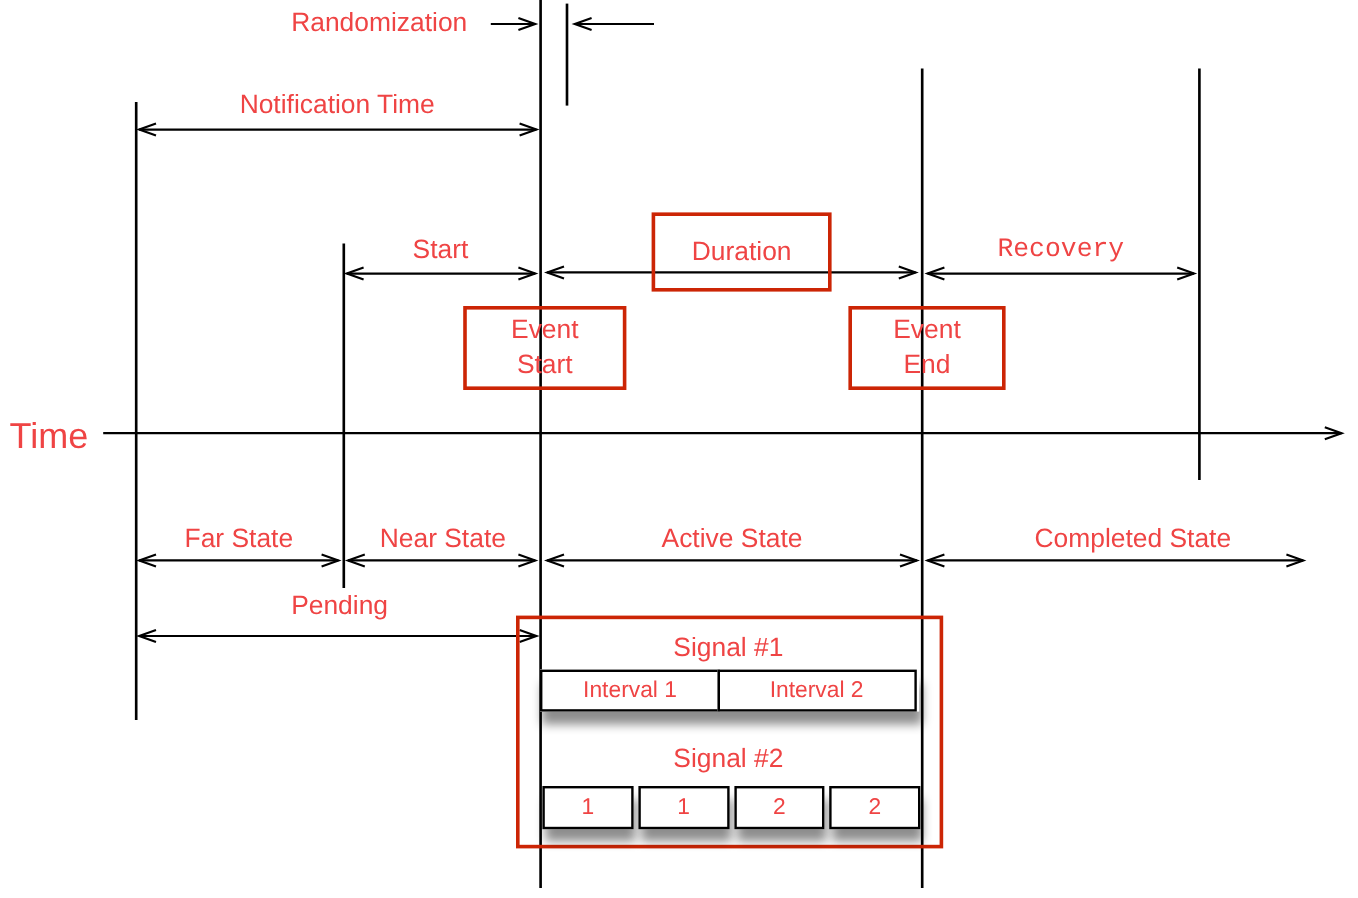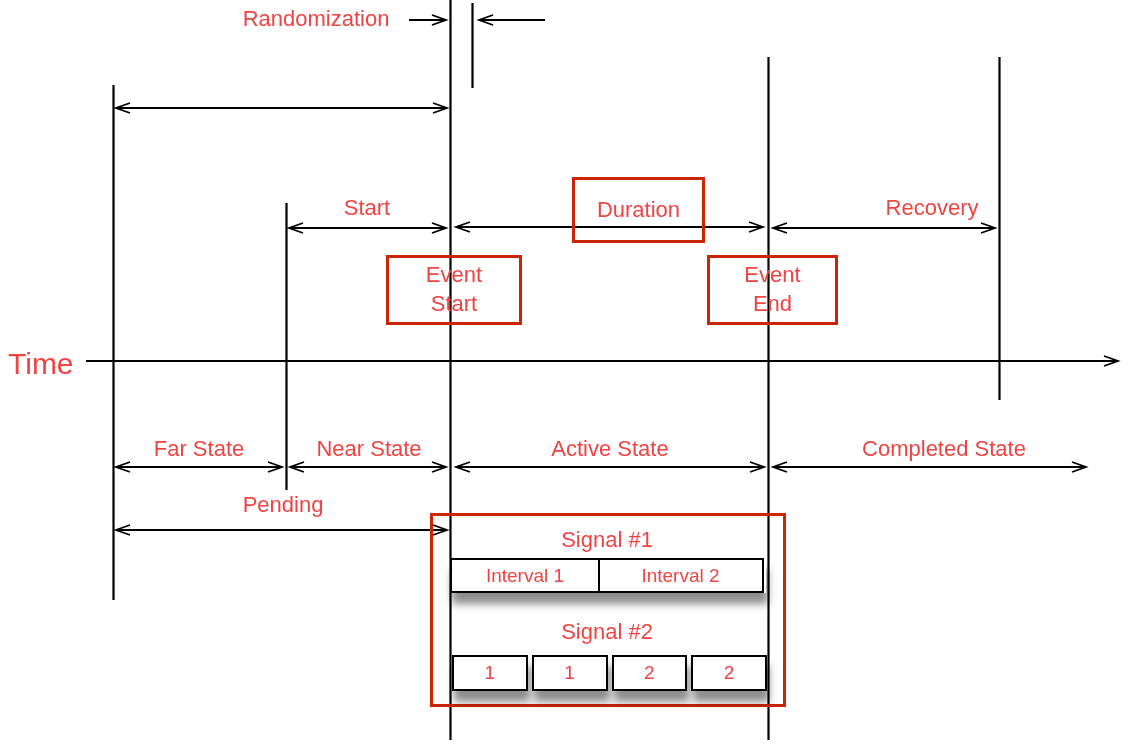--- a/index.html
+++ b/index.html
@@ -38,31 +38,31 @@
     align-items: center;
     justify-content: center;
     font-size: 22px;
     line-height: 1.3;
     text-align: center;
   }
 
   .lbl-randomization   { left: 316px; top: 6px;  }
   .lbl-notification    { left: 281px; top: 74px; }
   .lbl-rampup          { left: 367px; top: 195px; }
-  .lbl-recovery        { left: 932px; top: 195px; }
+  .lbl-recovery        { left: 884px; top: 195px; font-family: Liberation Mono, monospace; }
   .lbl-time            { left: 8px;   top: 346px; font-size: 30px; }
   .lbl-far-state       { left: 199px; top: 436px; }
   .lbl-near-state      { left: 369px; top: 436px; }
   .lbl-active-state    { left: 610px; top: 436px; }
   .lbl-completed-state { left: 944px; top: 436px; }
   .lbl-pending         { left: 283px; top: 492px; }
   .lbl-signal1-title   { left: 607px; top: 527px; }
   .lbl-signal2-title   { left: 607px; top: 619px; }
 
-  .box-duration    { left: 543px; top: 177px; width: 133px; height: 66px; margin-left: 29px; }
+  .box-duration    { left: 543px; top: 177px; width: 150px; height: 66px; }
   .box-event-start { left: 386px; top: 255px; width: 136px; height: 70px; }
   .box-event-end   { left: 707px; top: 255px; width: 131px; height: 70px; }
   .box-signals     { left: 430px; top: 513px; width: 356px; height: 194px; }
 
   .signal-row {
     position: absolute;
     display: flex;
     box-sizing: border-box;
     font-size: 19px;
   }
@@ -119,20 +119,21 @@
     <line class="arrow" x1="456" y1="227" x2="763" y2="227" marker-start="url(#head)" marker-end="url(#head)"></line>
     <line class="arrow" x1="773" y1="228" x2="995" y2="228" marker-start="url(#head)" marker-end="url(#head)"></line>
     <line class="arrow" x1="116" y1="467" x2="282" y2="467" marker-start="url(#head)" marker-end="url(#head)"></line>
     <line class="arrow" x1="290" y1="467" x2="446" y2="467" marker-start="url(#head)" marker-end="url(#head)"></line>
     <line class="arrow" x1="456" y1="467" x2="764" y2="467" marker-start="url(#head)" marker-end="url(#head)"></line>
     <line class="arrow" x1="773" y1="467" x2="1086" y2="467" marker-start="url(#head)" marker-end="url(#head)"></line>
     <line class="arrow" x1="116" y1="530" x2="447" y2="530" marker-start="url(#head)" marker-end="url(#head)"></line>
   </svg>
 
   <div class="lbl lbl-randomization">Randomization</div>
+  <div class="lbl lbl-notification">Notification Time</div>
   <div class="lbl lbl-rampup">Start</div>
   <div class="lbl lbl-recovery">Recovery</div>
   <div class="lbl lbl-time noshift">Time</div>
   <div class="lbl lbl-far-state">Far State</div>
   <div class="lbl lbl-near-state">Near State</div>
   <div class="lbl lbl-active-state">Active State</div>
   <div class="lbl lbl-completed-state">Completed State</div>
   <div class="lbl lbl-pending">Pending</div>
 
   <div class="redbox centered box-duration">

